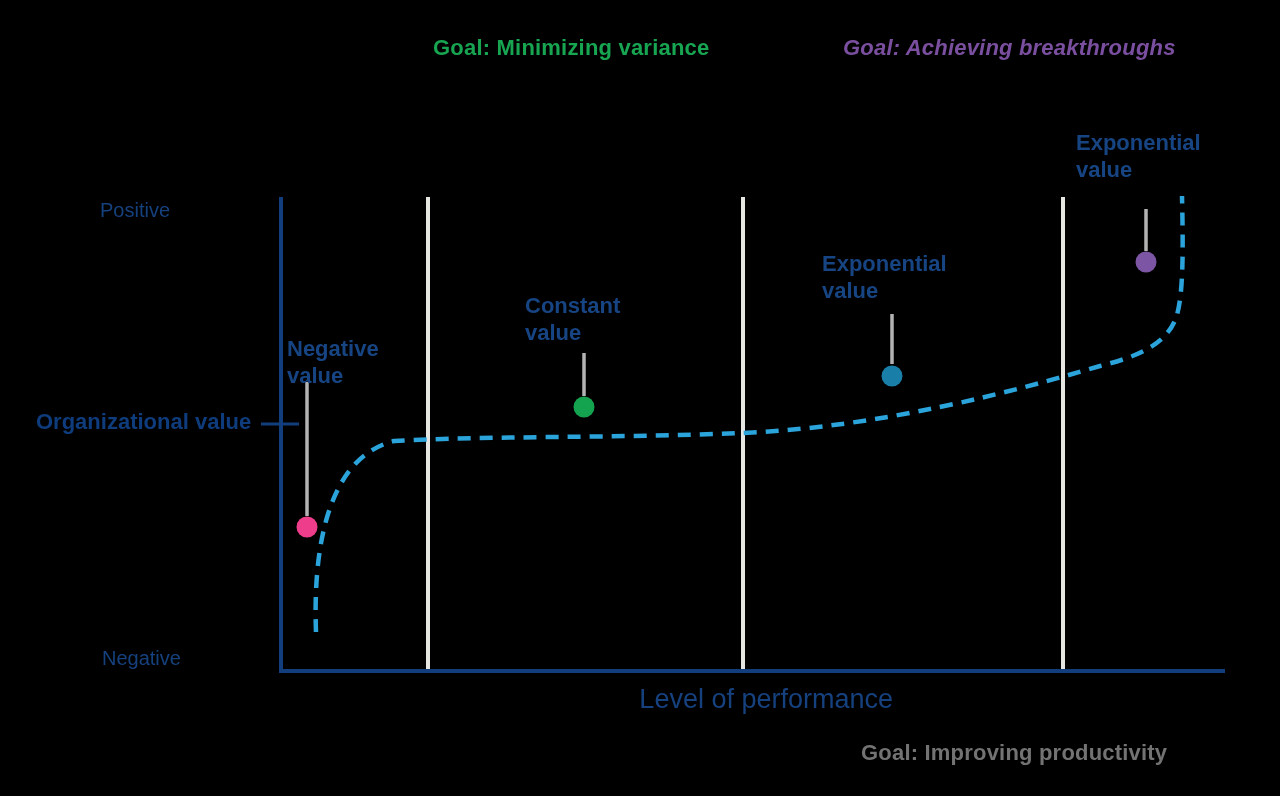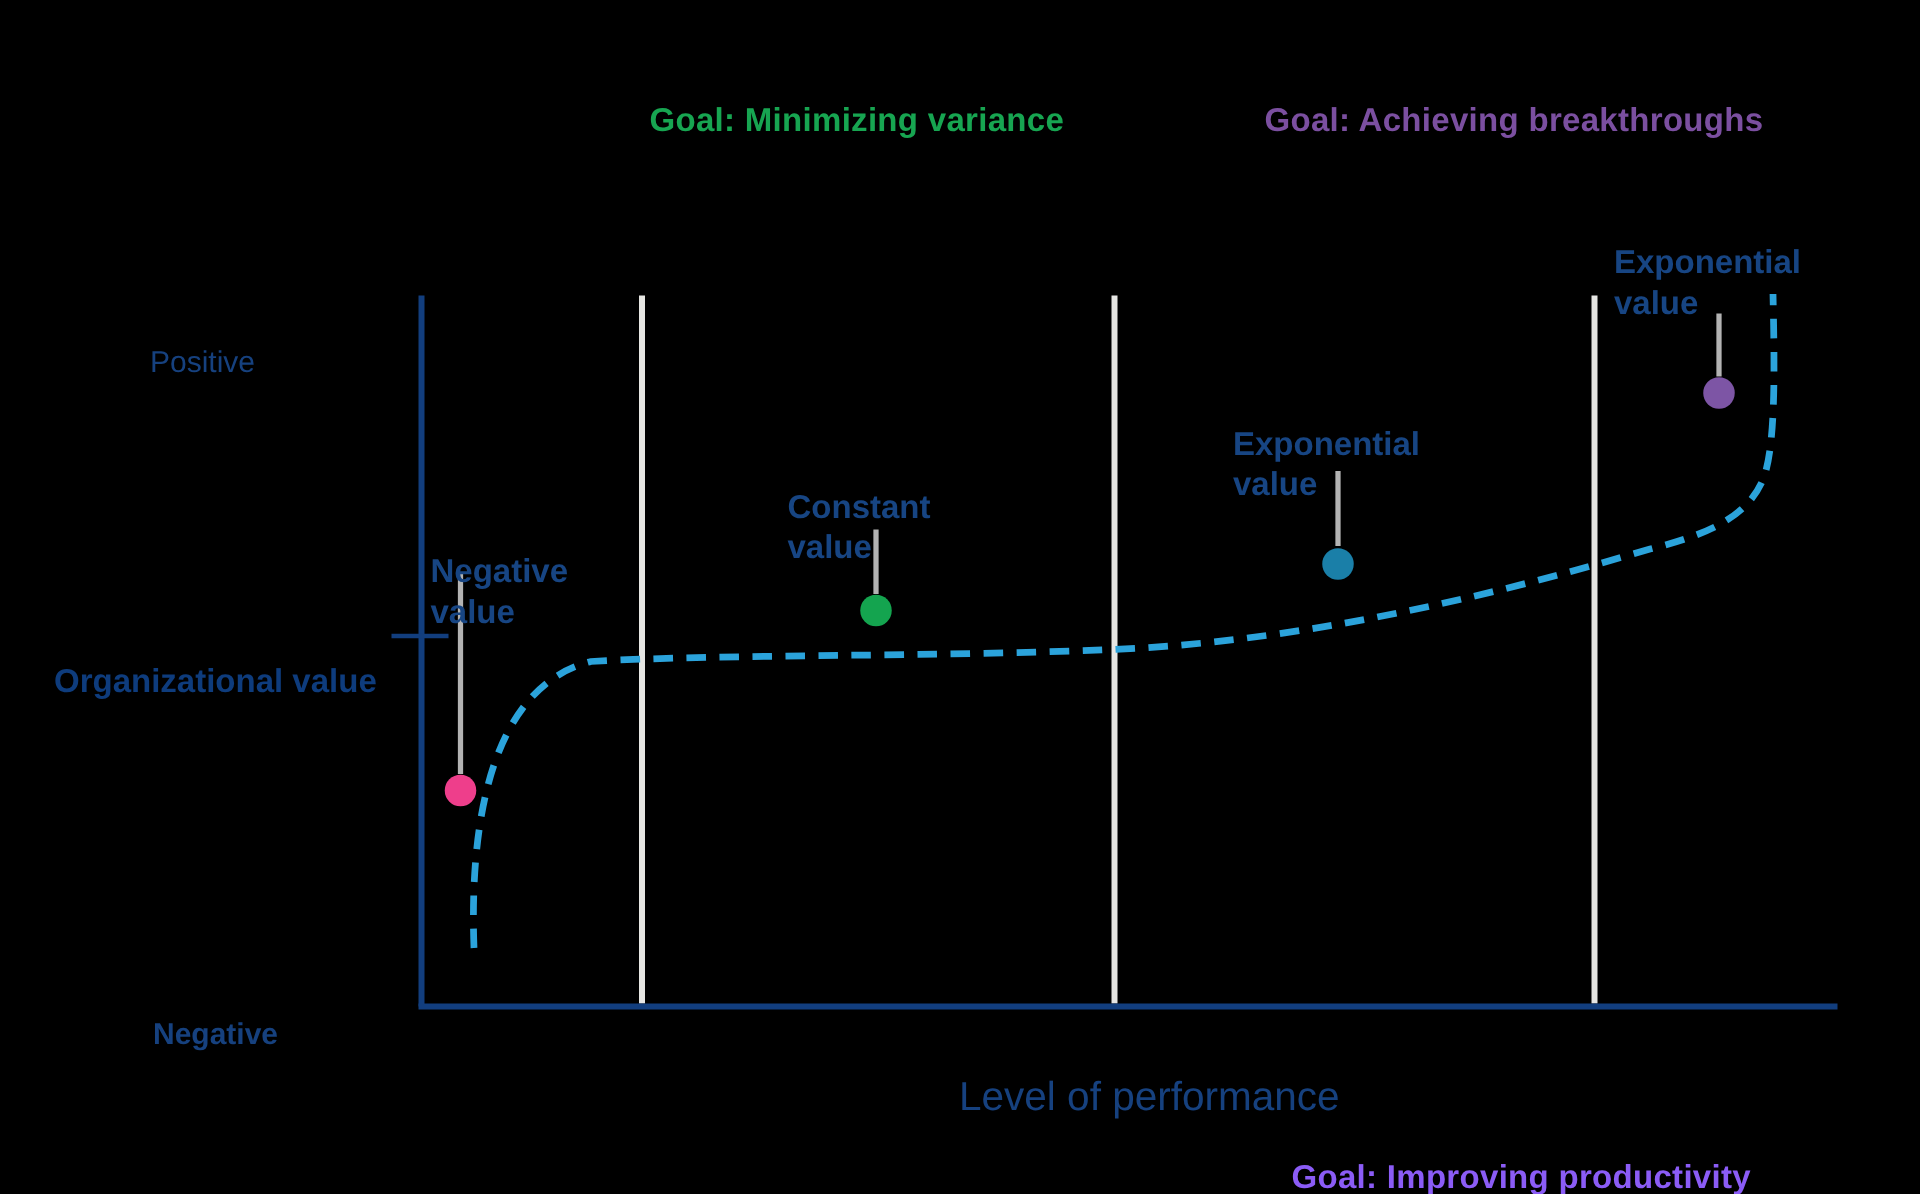--- a/index.html
+++ b/index.html
@@ -1,27 +1,27 @@
 <!DOCTYPE html>
 <html><head>
 <meta charset="utf-8">
 <style>
   html,body{margin:0;padding:0;background:#000;width:1280px;height:796px;overflow:hidden;}
   .stage{position:relative;width:1280px;height:796px;background:#000;
          font-family:"Liberation Sans",sans-serif;}
   #plot{position:absolute;left:0;top:0;z-index:1;}
-  .txt{position:absolute;z-index:2;white-space:nowrap;margin-top:32px;}
+  .txt{position:absolute;z-index:2;white-space:nowrap;}
   .goal{font-size:22px;font-weight:700;letter-spacing:0.2px;}
   .goal-tl{left:433px;top:35px;}
-  .goal-tr{left:843px;top:35px;}
+  .goal-tr{left:843px;top:35px;font-style:italic;}
   .goal-bl{left:280px;top:740px;}
   .goal-br{left:861px;top:740px;}
   .axis-word{font-size:20px;color:#16417f;}
   .pos{left:100px;top:199px;}
-  .neg{left:102px;top:647px;font-weight:bold;}
+  .neg{left:102px;top:647px;}
   .y-title{left:36px;top:407px;width:220px;text-align:left;font-size:22px;font-weight:700;
            color:#0e3c7d;line-height:29px;white-space:normal;}
   .x-title{left:593px;top:684px;width:300px;text-align:right;font-size:27px;font-weight:400;
            color:#16417f;}
   .pt-label{font-size:22px;color:#174583;line-height:27px;white-space:normal;font-weight:bold;}
   .pt0{left:287px;top:335px;width:120px;}
   .pt1{left:525px;top:292px;width:120px;}
   .pt2{left:822px;top:250px;width:140px;}
   .pt3{left:1076px;top:129px;width:140px;}
 </style>
@@ -46,21 +46,21 @@
       <circle cx="892" cy="376" r="10.5" fill="#1a7fa8"></circle>
       <line x1="1146" y1="209" x2="1146" y2="251" stroke="#b3b3b3" stroke-width="3.5"></line>
       <circle cx="1146" cy="262" r="10.5" fill="#7d55a5"></circle>
     </svg>
 
   <div class="txt goal goal-tl" style="color: rgb(23, 165, 81);">Goal: Minimizing variance</div>
 
   <div class="txt goal goal-tr" style="color: rgb(123, 79, 160);">Goal: Achieving breakthroughs</div>
 
 
-  <div class="txt goal goal-br" style="color: #8b5cf6;">Goal: Improving productivity</div>
+  <div class="txt goal goal-br" style="color: #737373;">Goal: Improving productivity</div>
 
   <div class="txt axis-word pos">Positive</div>
 
   <div class="txt axis-word neg">Negative</div>
 
   <div class="txt y-title">Organizational value</div>
 
   <div class="txt x-title">Level of performance</div>
 
   <div class="txt pt-label pt0">Negative value</div>

